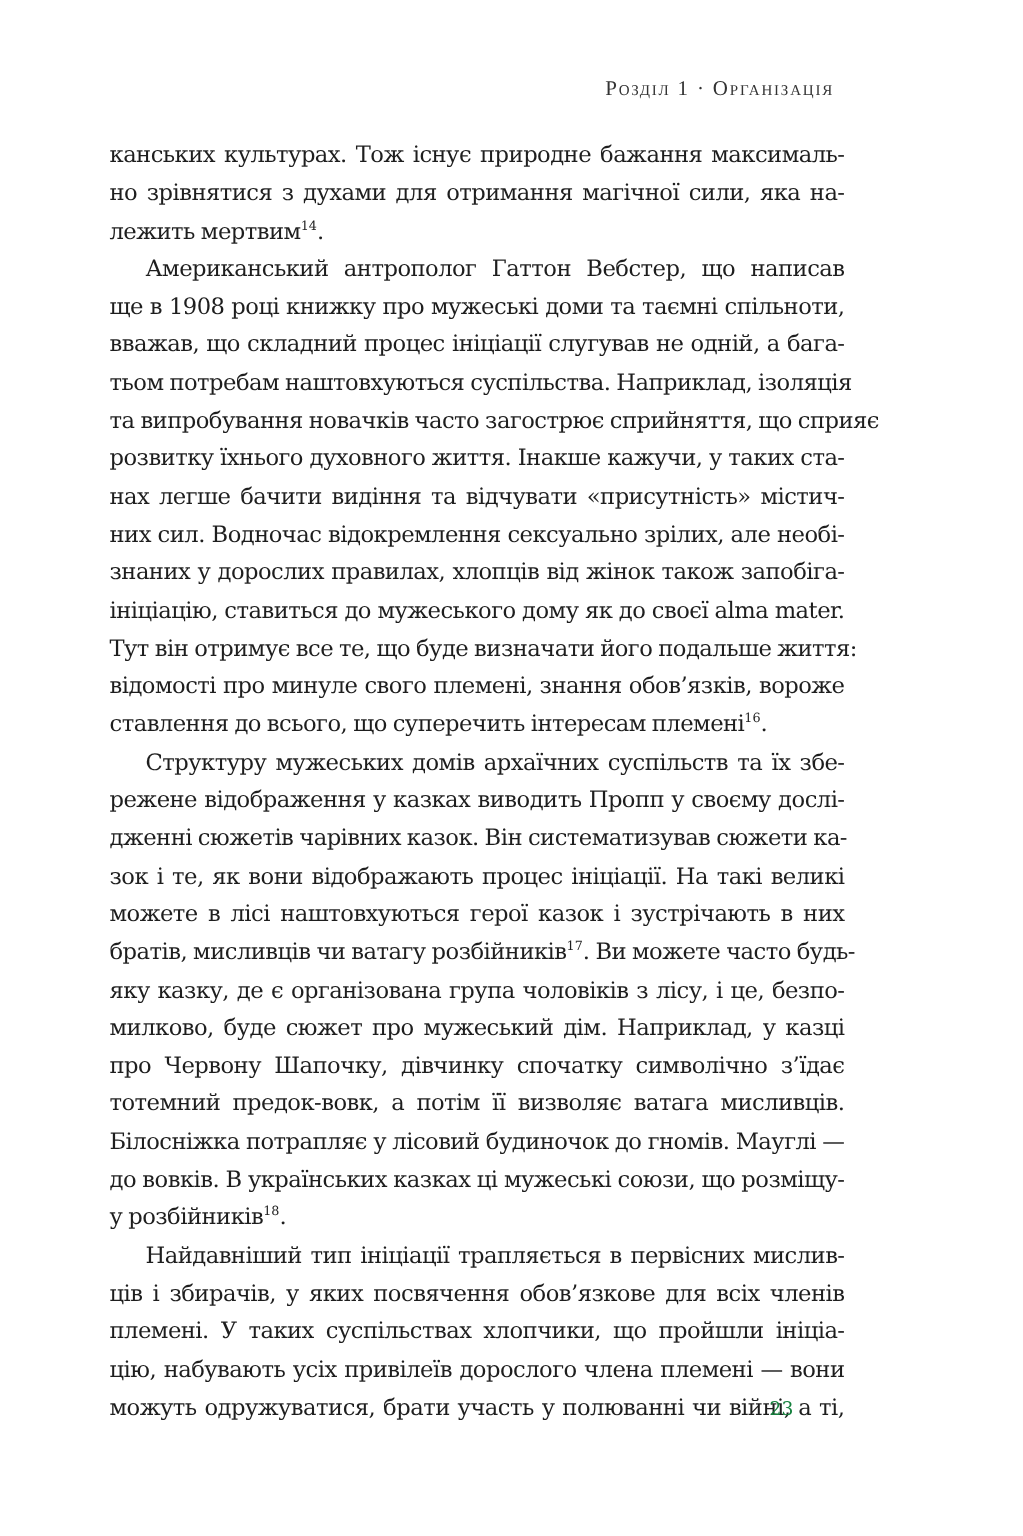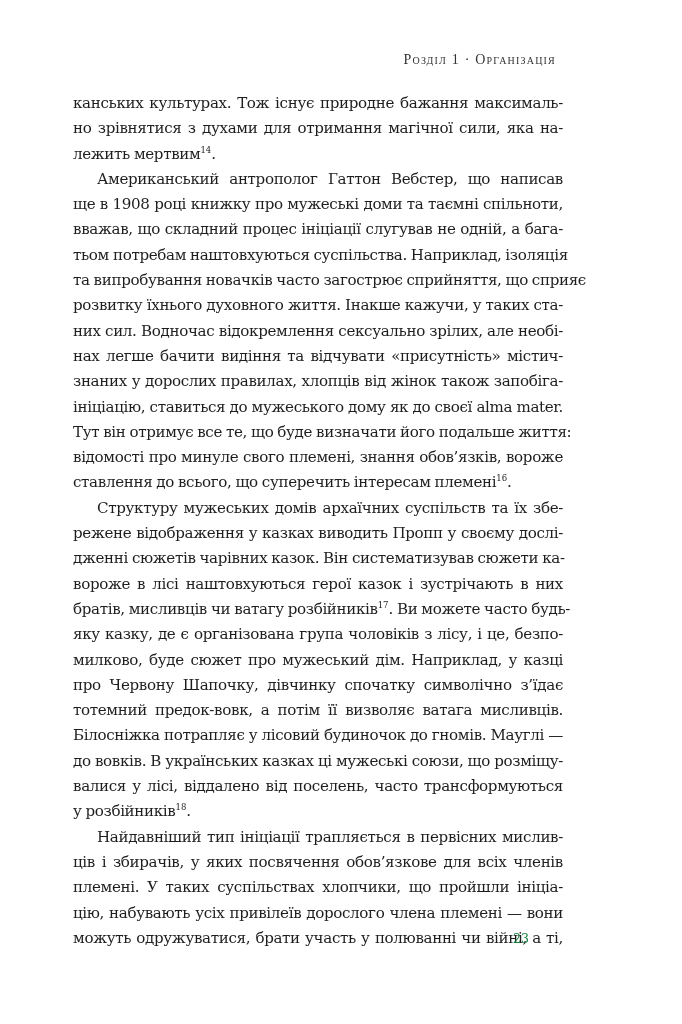--- a/index.html
+++ b/index.html
@@ -34,41 +34,41 @@
       <span class="line"><span>но зрівнятися з духами для отримання магічної сили, яка на-</span></span>
       <span class="line last"><span>лежить мертвим</span><sup>14</sup><span>.</span></span>
     </div>
     <div>
       <span class="line indent"><span>Американський антрополог Гаттон Вебстер, що написав</span></span>
       <span class="line"><span>ще в 1908 році книжку про мужеські доми та таємні спільноти,</span></span>
       <span class="line"><span>вважав, що складний процес ініціації слугував не одній, а бага-</span></span>
       <span class="line"><span>тьом потребам наштовхуються суспільства. Наприклад, ізоляція</span></span>
       <span class="line"><span>та випробування новачків часто загострює сприйняття, що сприяє</span></span>
       <span class="line"><span>розвитку їхнього духовного життя. Інакше кажучи, у таких ста-</span></span>
+      <span class="line"><span>нах легше бачити видіння та відчувати «присутність» містич-</span></span>
       <span class="line"><span>них сил. Водночас відокремлення сексуально зрілих, але необі-</span></span>
-      <span class="line"><span>нах легше бачити видіння та відчувати «присутність» містич-</span></span>
       <span class="line"><span>знаних у дорослих правилах, хлопців від жінок також запобіга-</span></span>
       <span class="line"><span>ініціацію, ставиться до мужеського дому як до своєї alma mater.</span></span>
       <span class="line"><span>Тут він отримує все те, що буде визначати його подальше життя:</span></span>
       <span class="line"><span>відомості про минуле свого племені, знання обов’язків, вороже</span></span>
       <span class="line last"><span>ставлення до всього, що суперечить інтересам племені</span><sup>16</sup><span>.</span></span>
     </div>
     <div>
       <span class="line indent"><span>Структуру мужеських домів архаїчних суспільств та їх збе-</span></span>
       <span class="line"><span>режене відображення у казках виводить Пропп у своєму дослі-</span></span>
       <span class="line"><span>дженні сюжетів чарівних казок. Він систематизував сюжети ка-</span></span>
-      <span class="line"><span>вороже в лісі наштовхуються герої казок і зустрічають в них</span></span>
+      <span class="line"><span>зок і те, як вони відображають процес ініціації. На такі великі</span></span>
+      <span class="line"><span>можете в лісі наштовхуються герої казок і зустрічають в них</span></span>
       <span class="line"><span>братів, мисливців чи ватагу розбійників</span><sup>17</sup><span>. Ви можете часто будь-</span></span>
       <span class="line"><span>яку казку, де є організована група чоловіків з лісу, і це, безпо-</span></span>
       <span class="line"><span>милково, буде сюжет про мужеський дім. Наприклад, у казці</span></span>
       <span class="line"><span>про Червону Шапочку, дівчинку спочатку символічно з’їдає</span></span>
       <span class="line"><span>тотемний предок-вовк, а потім її визволяє ватага мисливців.</span></span>
       <span class="line"><span>Білосніжка потрапляє у лісовий будиночок до гномів. Мауглі —</span></span>
       <span class="line"><span>до вовків. В українських казках ці мужеські союзи, що розміщу-</span></span>
-      <span class="line"><span>валися у лісі, віддалено від поселень, часто трансформуються</span></span>
       <span class="line last"><span>у розбійників</span><sup>18</sup><span>.</span></span>
     </div>
     <div>
       <span class="line indent"><span>Найдавніший тип ініціації трапляється в первісних мислив-</span></span>
       <span class="line"><span>ців і збирачів, у яких посвячення обов’язкове для всіх членів</span></span>
       <span class="line"><span>племені. У таких суспільствах хлопчики, що пройшли ініціа-</span></span>
       <span class="line"><span>цію, набувають усіх привілеїв дорослого члена племені — вони</span></span>
       <span class="line"><span>можуть одружуватися, брати участь у полюванні чи війні, а ті,</span></span>
     </div>
   </div>

